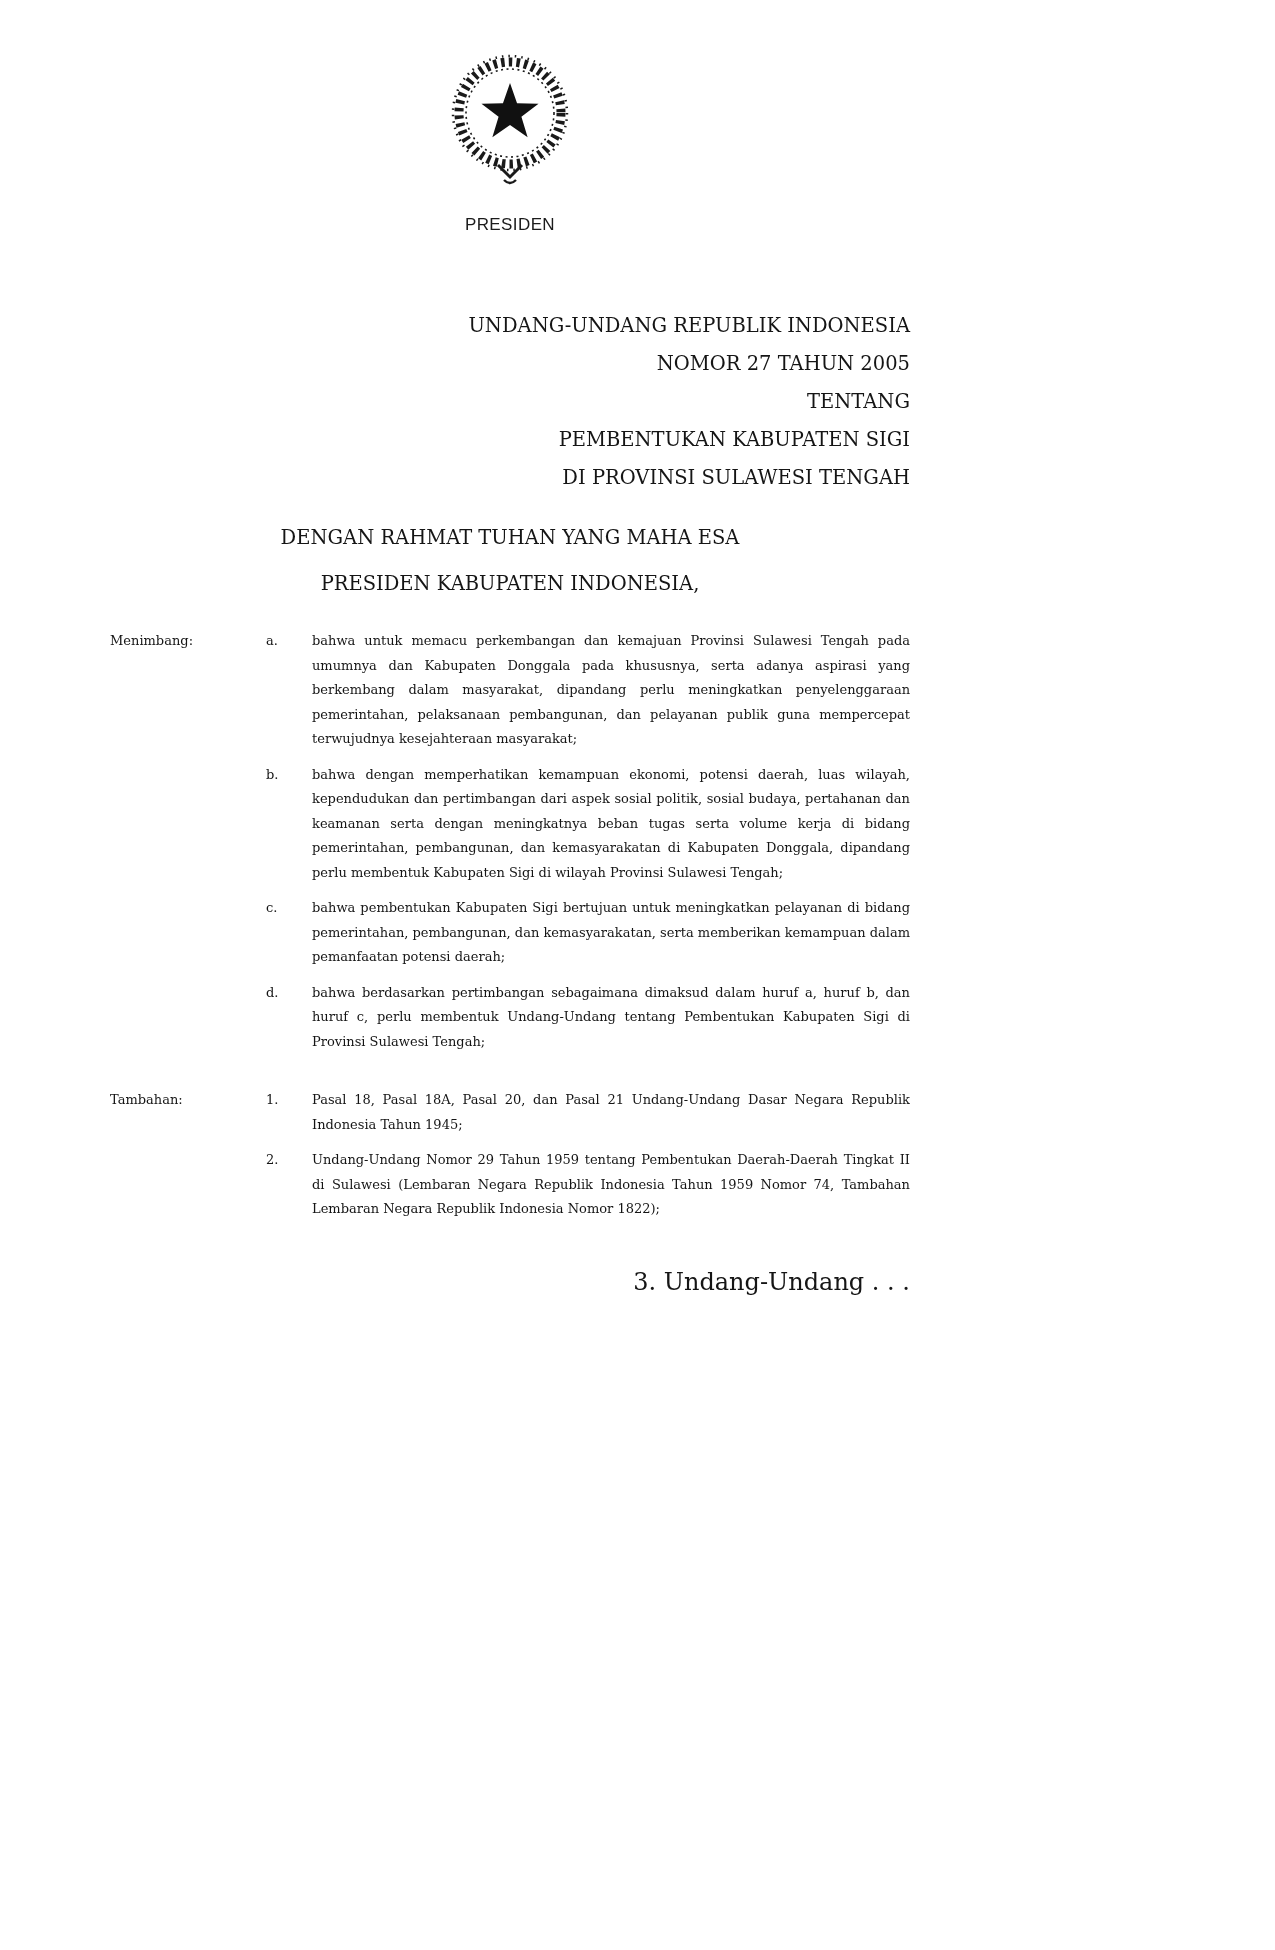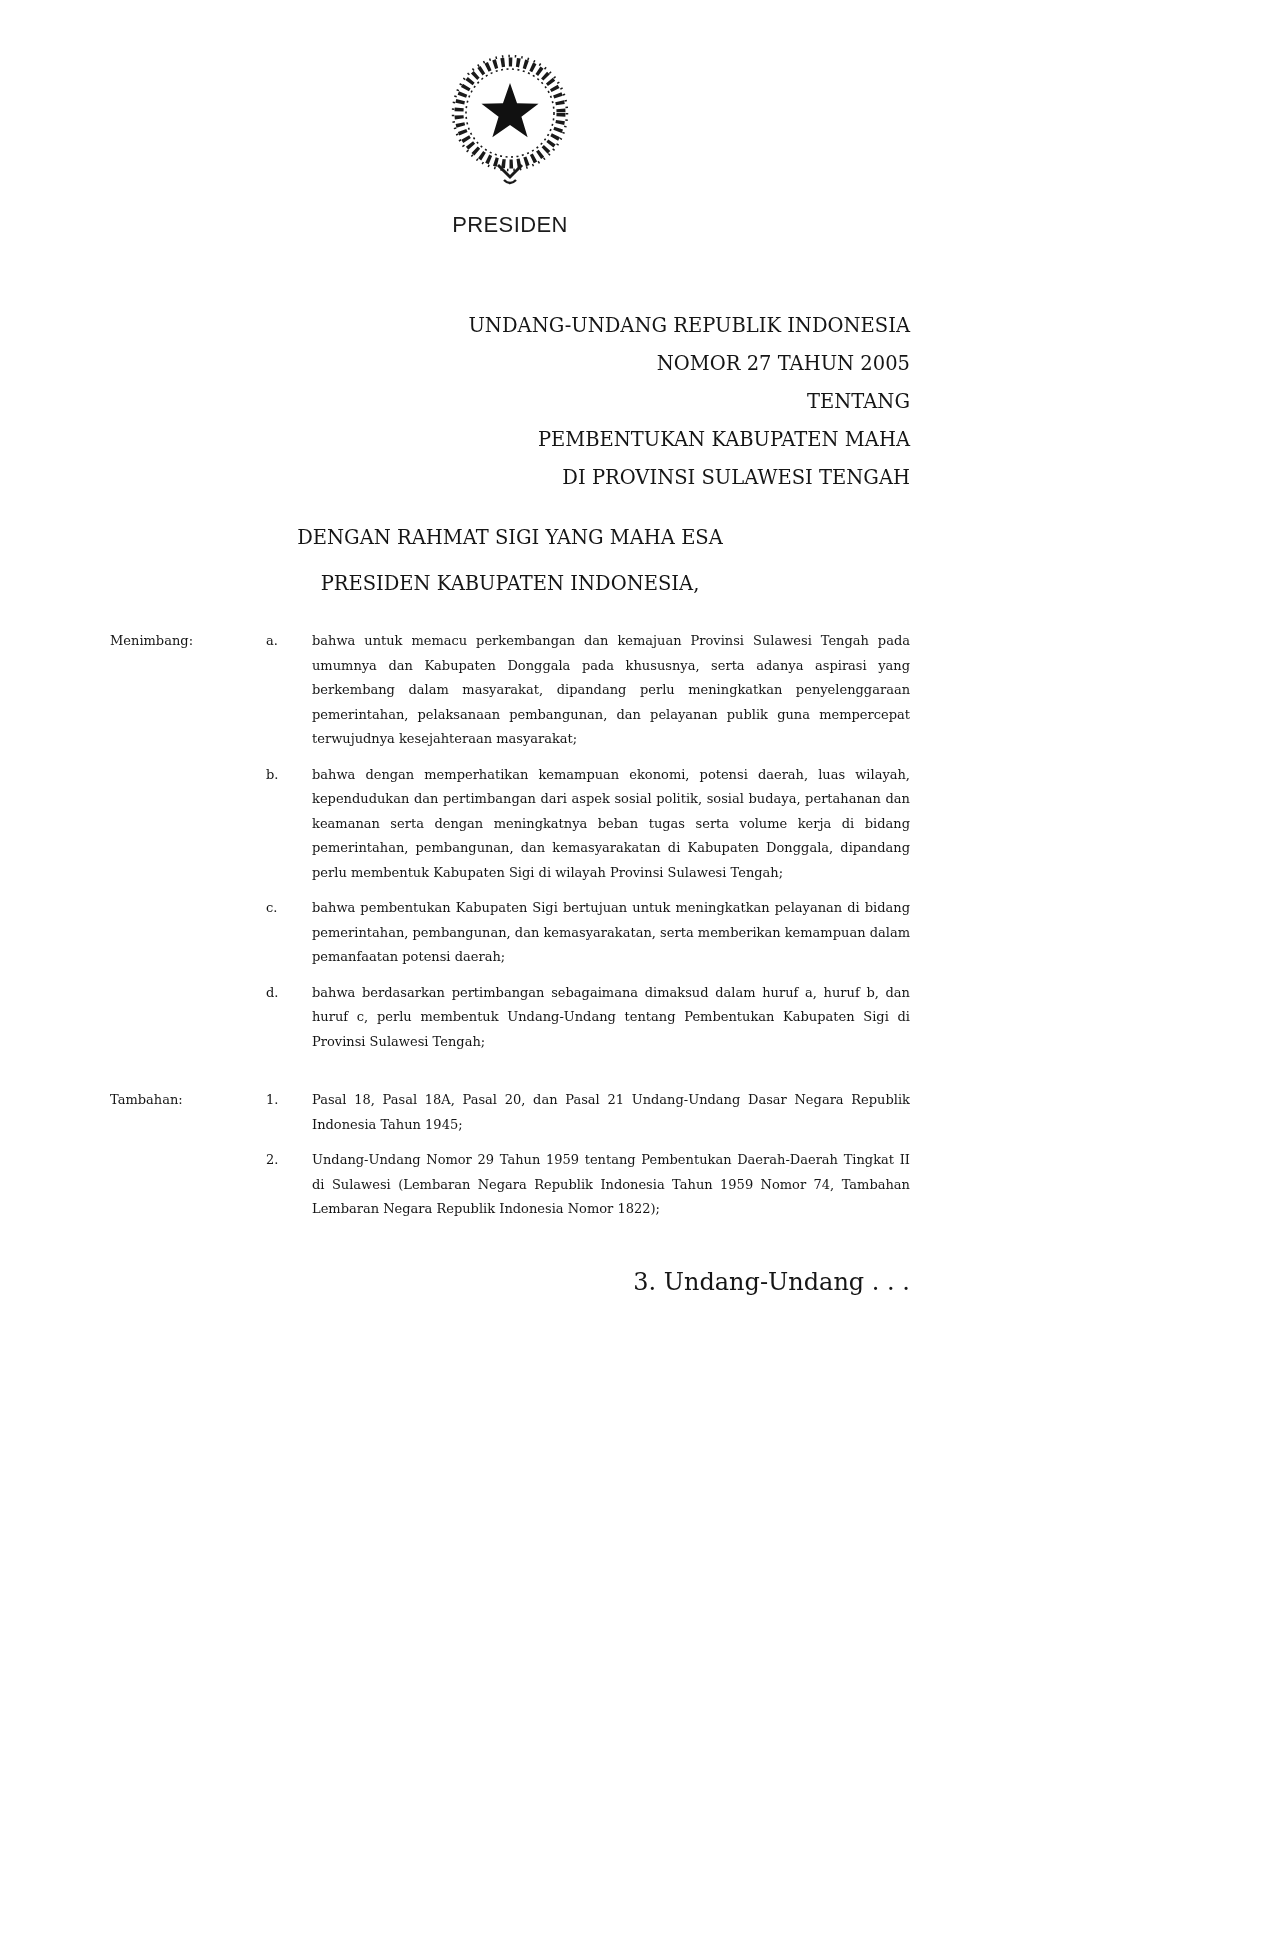--- a/index.html
+++ b/index.html
@@ -16,21 +16,21 @@
   .content {
     width: 800px;
     margin-left: 110px;
     padding-top: 50px;
   }
   .emblem-wrap { text-align: center; }
   .emblem-svg { width: 142px; height: 150px; display: inline-block; }
   .letterhead {
     text-align: center;
     font-family: "Liberation Sans", sans-serif;
-    font-size: 22px;
+    font-size: 17px;
     line-height: 21px;
     letter-spacing: 0.4px;
     margin-top: 10px;
     color: #1b1b1b;
   }
   .title-block {
     margin-top: 72px;
     text-align: center;
     font-size: 19.5px;
   }
@@ -76,25 +76,25 @@
   </div>
 
   <div class="letterhead">
     <div>PRESIDEN</div>
   </div>
 
   <div class="title-block">
     <div class="title-line">UNDANG-UNDANG REPUBLIK INDONESIA</div>
     <div class="title-line">NOMOR 27 TAHUN 2005</div>
     <div class="title-line">TENTANG</div>
-    <div class="title-line">PEMBENTUKAN KABUPATEN MAHA</div>
+    <div class="title-line">PEMBENTUKAN KABUPATEN SIGI</div>
     <div class="title-line">DI PROVINSI SULAWESI TENGAH</div>
   </div>
 
-  <div class="invocation">DENGAN RAHMAT SIGI YANG MAHA ESA</div>
+  <div class="invocation">DENGAN RAHMAT TUHAN YANG MAHA ESA</div>
   <div class="authority">PRESIDEN KABUPATEN INDONESIA,</div>
 
   <div class="body-sections">
 
     <div class="section">
       <div class="section-label">Menimbang:</div>
       <div class="items">
         <div class="item">
           <div class="marker">a.</div>
           <div class="text">bahwa untuk memacu perkembangan dan kemajuan Provinsi Sulawesi Tengah pada umumnya dan Kabupaten Donggala pada khususnya, serta adanya aspirasi yang berkembang dalam masyarakat, dipandang perlu meningkatkan penyelenggaraan pemerintahan, pelaksanaan pembangunan, dan pelayanan publik guna mempercepat terwujudnya kesejahteraan masyarakat;</div>

